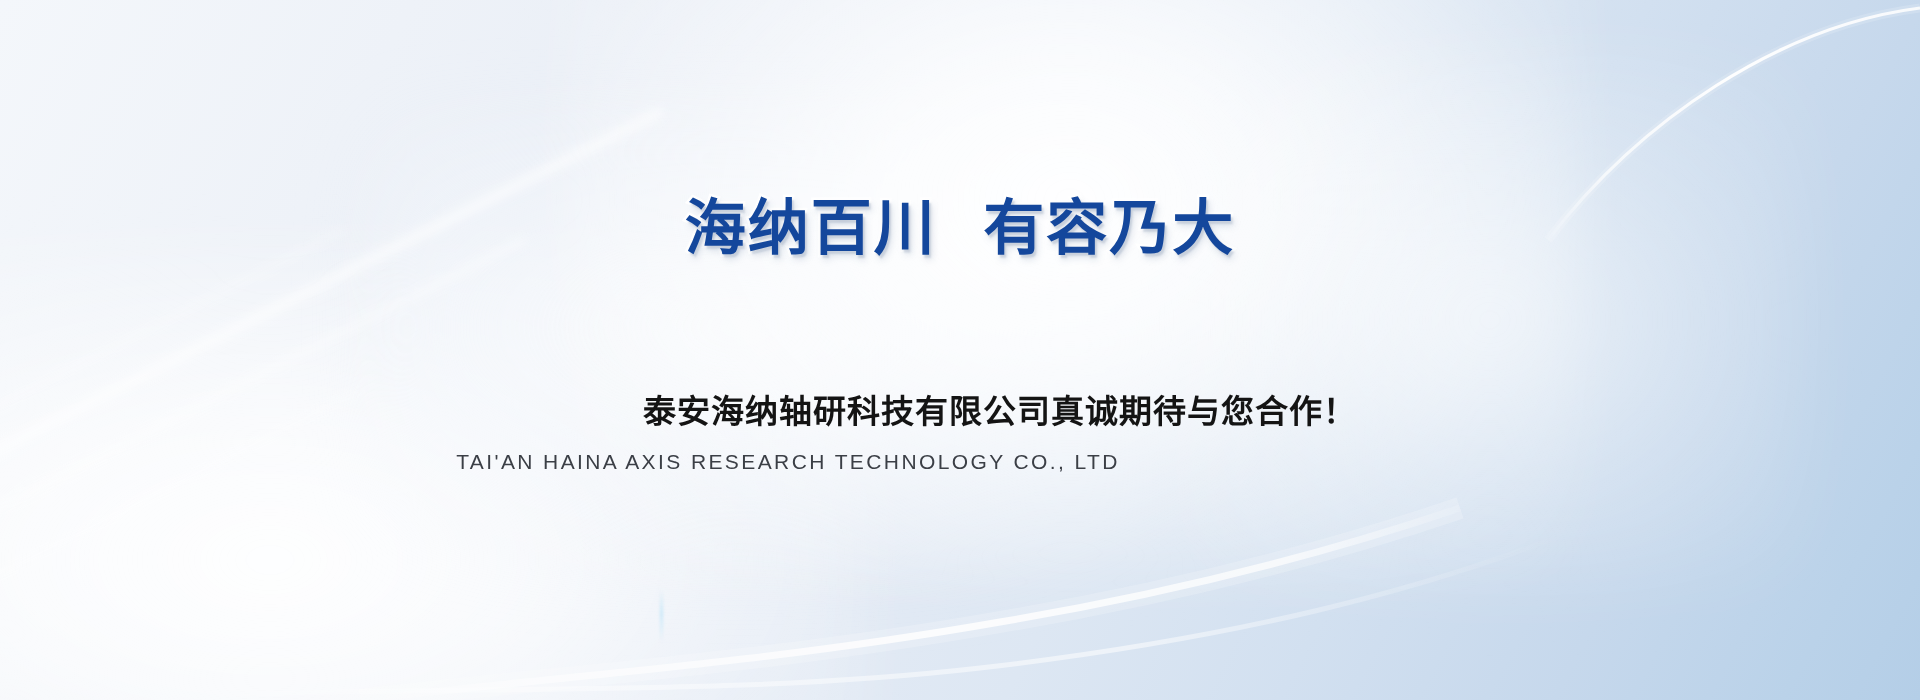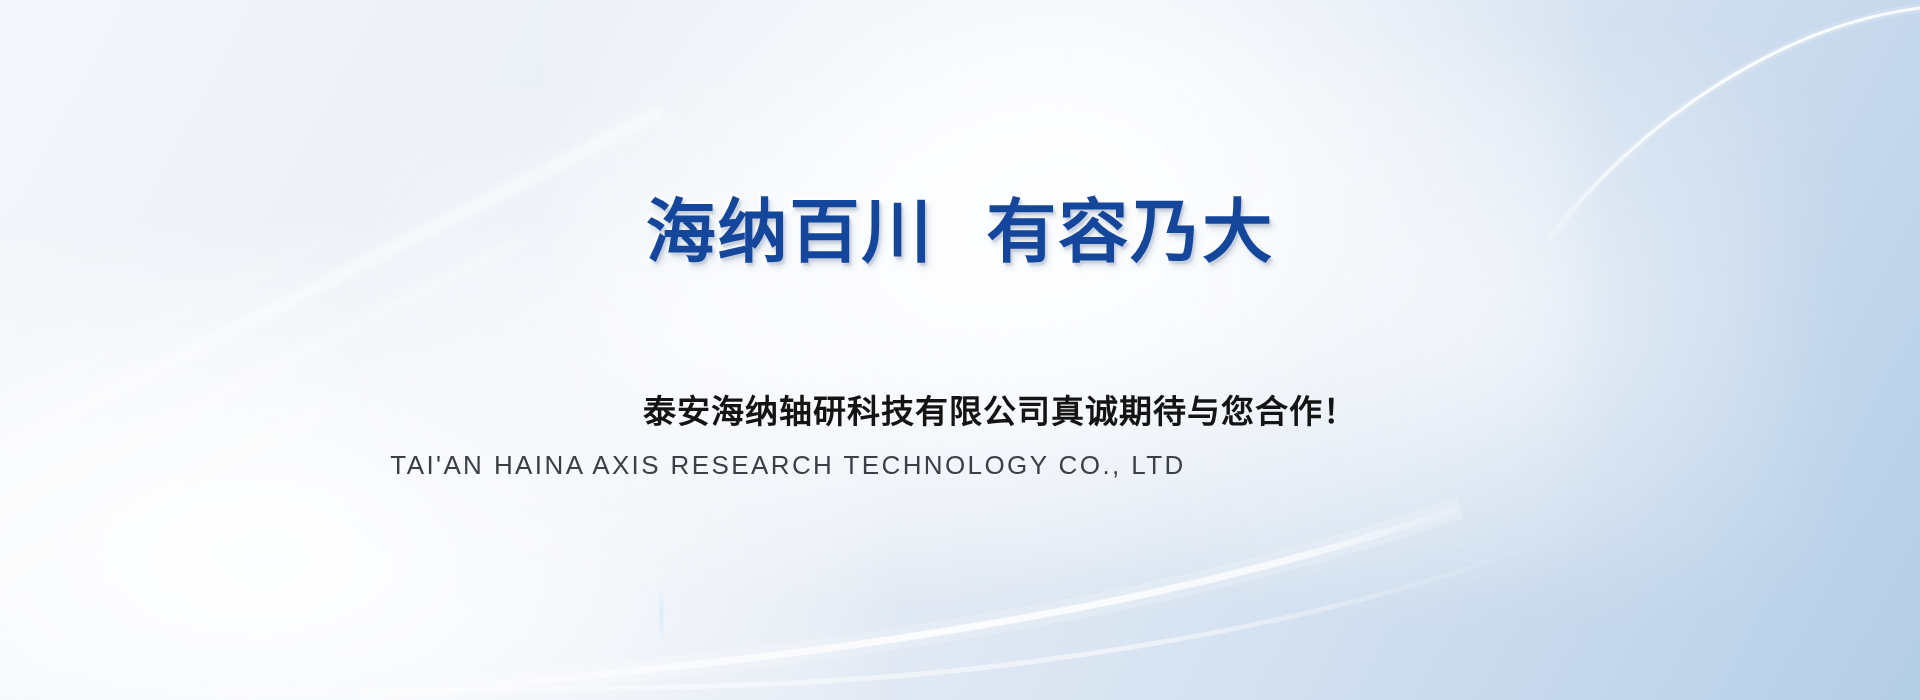--- a/index.html
+++ b/index.html
@@ -145,21 +145,21 @@
     align-items: center;
   }
 
   .headline {
     position: absolute;
     top: 196px;
     left: 0;
     width: 1920px;
     text-align: center;
     font-family: "DejaVu Sans", "Liberation Sans", sans-serif;
-    font-size: 70px;
+    font-size: 61px;
     font-weight: bold;
     line-height: 1.05;
     letter-spacing: 2px;
     color: #14479c;
     white-space: pre;
     -webkit-text-stroke: 5px #ffffff;
     paint-order: stroke fill;
     text-shadow:
        2px 3px 2px rgba(120,140,170,0.30),
        3px 5px 7px rgba(110,130,165,0.22);
@@ -180,21 +180,21 @@
     padding-left: 40px;
   }
 
   .subtitle-en {
     position: absolute;
     top: 450px;
     left: 0;
     width: 1576px;
     text-align: center;
     font-family: "Liberation Sans", "DejaVu Sans", sans-serif;
-    font-size: 26px;
+    font-size: 21px;
     font-weight: 400;
     letter-spacing: 2.4px;
     color: #3b3f46;
   }
 </style>
 </head>
 <body>
 
 <div class="banner">
 

